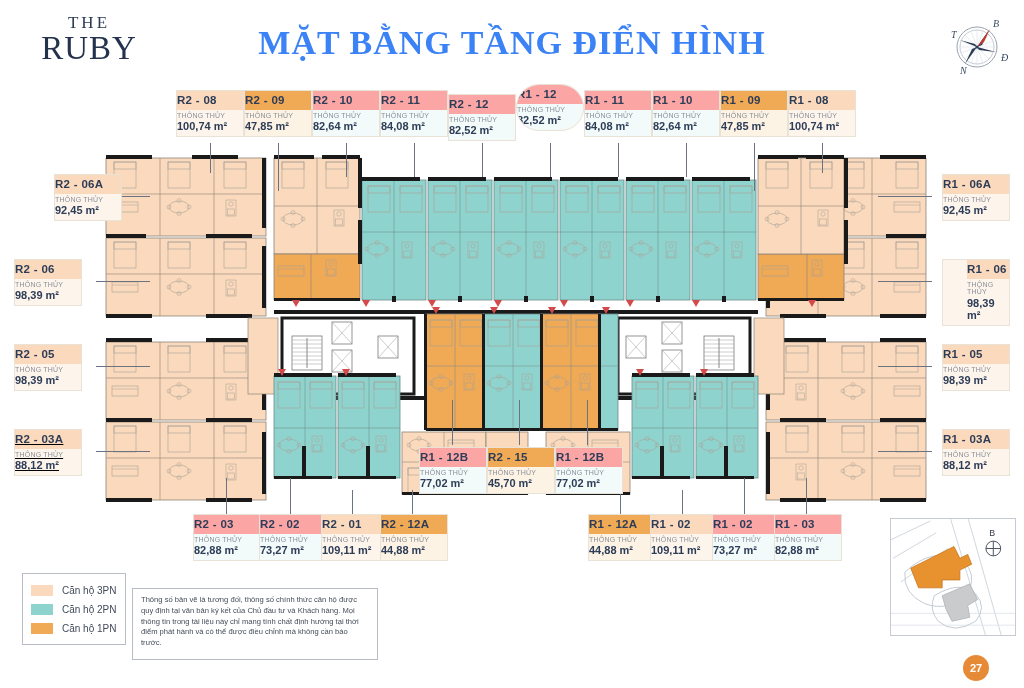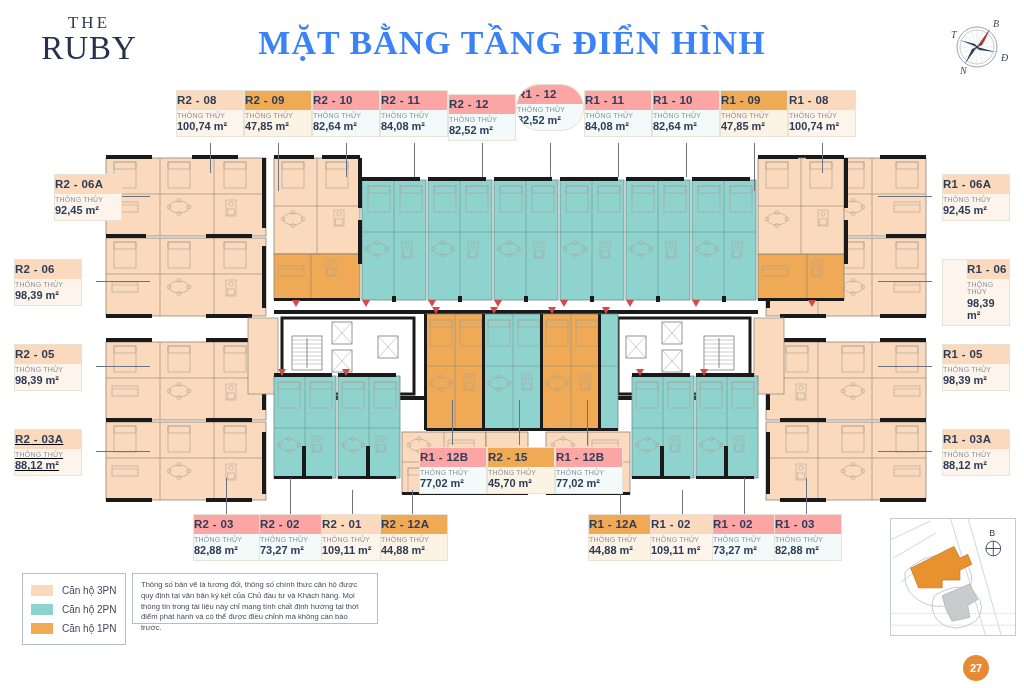--- a/index.html
+++ b/index.html
@@ -78,22 +78,22 @@
     position: absolute; left: 22px; top: 573px;
     width: 104px; height: 72px;
     border: 1px solid #b8bcc4; background: #fff;
     padding: 7px 8px;
   }
   .legend-row { display: flex; align-items: center; height: 19px; }
   .legend-sw { width: 22px; height: 11px; margin-right: 9px; flex: none; }
   .legend-lb { font-size: 10px; color: #414a5a; white-space: nowrap; }
 
   .note-box {
-    position: absolute; left: 132px; top: 573px;
-    width: 246px; height: 51px;
+    position: absolute; left: 132px; top: 588px;
+    width: 246px; height: 72px;
     border: 1px solid #b8bcc4; background: #fff;
     padding: 6px 8px;
   }
   .note-text { font-size: 7.6px; line-height: 1.42; color: #444b59; }
 
   
   .minimap {
     position: absolute; left: 890px; top: 518px;
     width: 126px; height: 118px;
     border: 1px solid #c6cad2; background: #fff; overflow: hidden;

